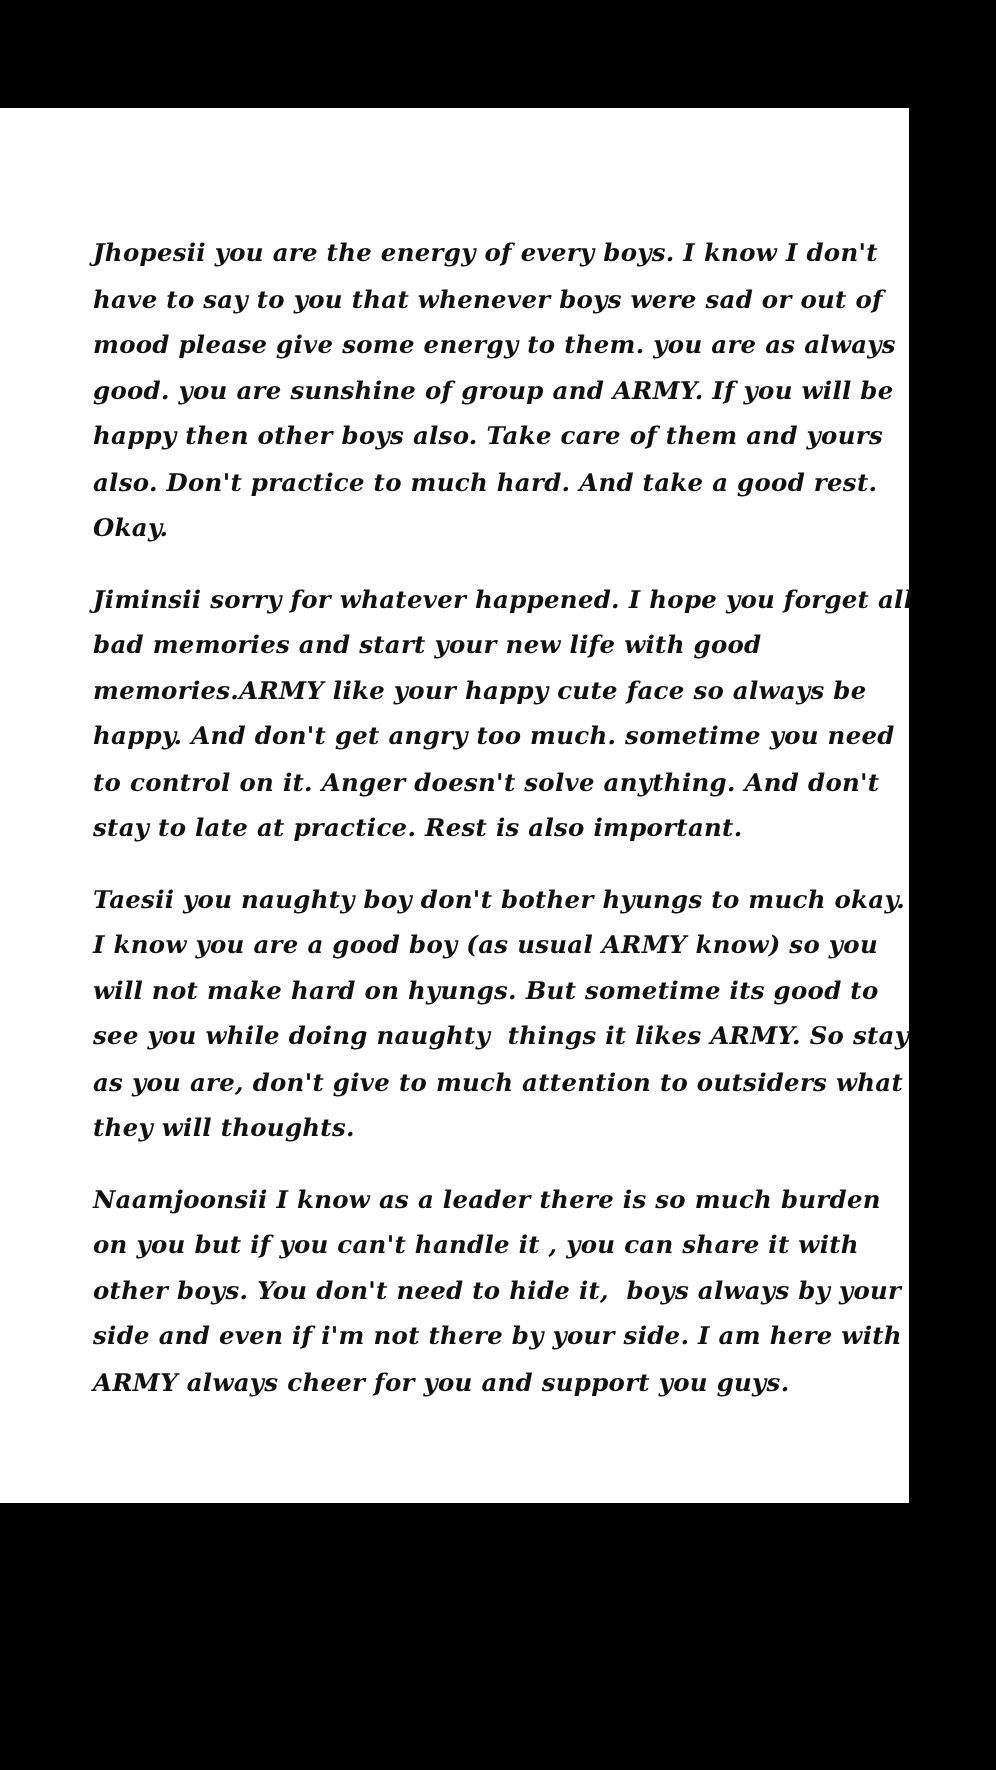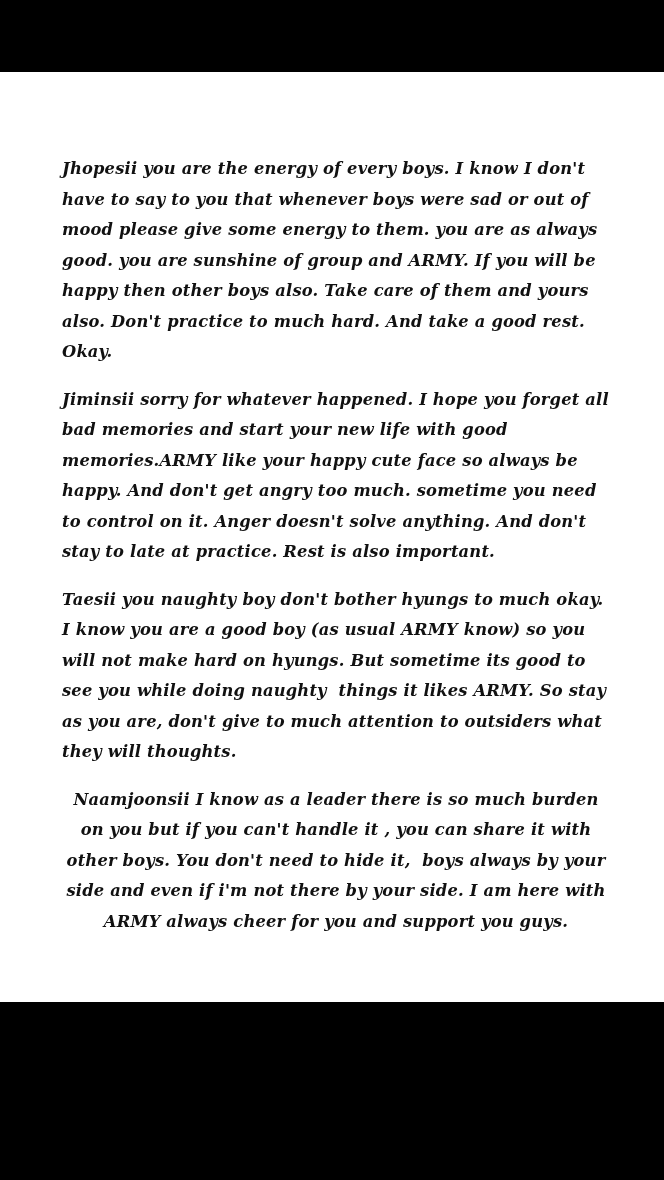--- a/index.html
+++ b/index.html
@@ -16,23 +16,24 @@
   .screen {
     position: relative;
     width: 664px;
     height: 1180px;
     background: #000000;
   }
   .letter-page {
     position: absolute;
     left: 0;
     top: 72px;
-    width: 664px;
+    width: 558px;
     height: 930px;
     background: #ffffff;
+    padding-left: 48px;
   }
   .letter-body {
     position: absolute;
     left: 62px;
     top: 82px;
     width: 548px;
   }
   .para {
     font-family: "DejaVu Serif", serif;
     font-style: italic;
@@ -40,21 +41,20 @@
     font-size: 16.3px;
     line-height: 30.5px;
     color: #111111;
     letter-spacing: 0.2px;
     margin: 0 0 17px 0;
     text-align: left;
     white-space: pre-wrap;
   }
   .para:last-child {
     margin-bottom: 0;
-    text-align: center;
   }
   .bar-top {
     position: absolute;
     left: 0;
     top: 0;
     width: 664px;
     height: 72px;
     background: #000000;
   }
   .bar-bottom {

